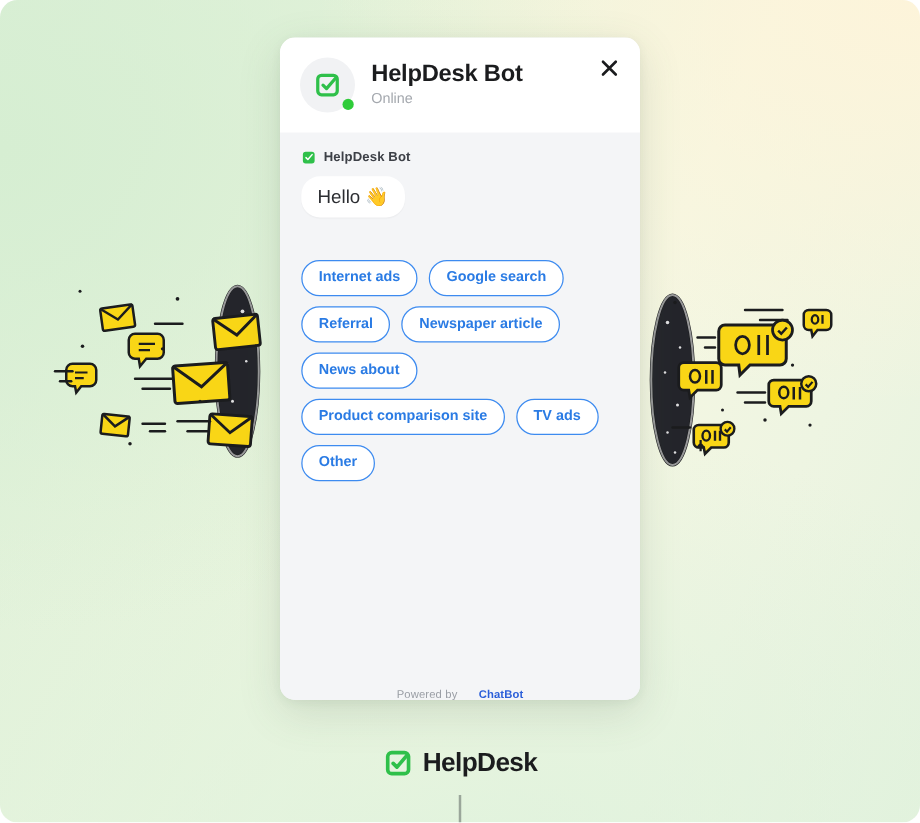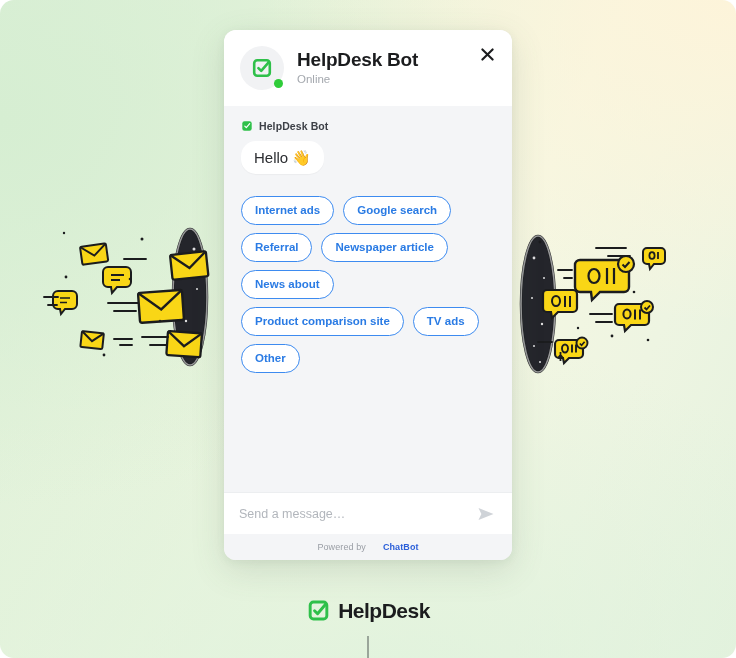--- a/index.html
+++ b/index.html
@@ -119,21 +119,21 @@
     font-size: 15px;
     color: #2b2d31;
     line-height: 17px;
     margin-bottom: 7px;
     box-shadow: 0 1px 1px rgba(40,50,40,.04);
   }
   .bubble.second { margin-bottom: 0; }
 
   
   #quick-replies {
-    margin-top: 15px;
+    margin-top: 27px;
     display: flex;
     flex-wrap: wrap;
     gap: 8px 9px;
     max-width: 242px;
   }
   .chip {
     background: #ffffff;
     border: 1.2px solid #3d8bf0;
     color: #2a7be4;
     border-radius: 40px;
@@ -170,21 +170,21 @@
     width: 22px; height: 22px;
     flex: 0 0 22px;
   }
 
   
   #widget-footer {
     flex: 0 0 auto;
     height: 26px;
     background: #f4f5f7;
     display: flex;
-    align-items: center;
+    align-items: flex-end;
     justify-content: center;
     font-size: 9px;
     color: #9a9ea5;
     letter-spacing: .1px;
   }
   #powered-brand {
     color: #2b5fd9;
     font-weight: bold;
     margin-left: 17px;
     cursor: pointer;
@@ -416,28 +416,20 @@
         <button class="chip">Google search</button>
         <button class="chip">Referral</button>
         <button class="chip">Newspaper article</button>
         <button class="chip">News about</button>
         <button class="chip">Product comparison site</button>
         <button class="chip">TV ads</button>
         <button class="chip">Other</button>
       </div>
     </div>
 
-    <div id="composer">
-      <input id="message-input" type="text" placeholder="Send a message…" style="">
-      <button id="send-button" aria-label="Send">
-        <svg width="20" height="20" viewBox="0 0 20 20">
-          <path d="M2.5 4 L17.5 10 L2.5 16 L5.4 10 Z" fill="#cfd3d8"></path>
-        </svg>
-      </button>
-    </div>
 
     <div id="widget-footer">
       <span>Powered by</span>
       <span id="powered-brand">ChatBot</span>
     </div>
   </div>
 
   <div id="brand-bar">
     <div id="brand-logo">
       <svg width="25" height="25" viewBox="0 0 24 24">

